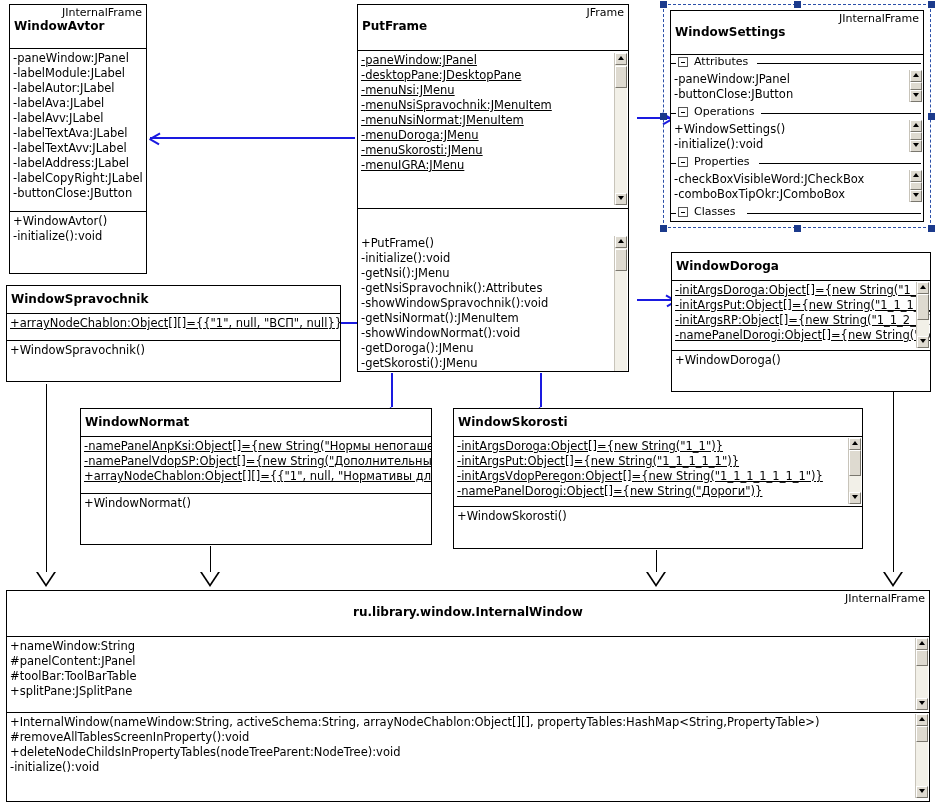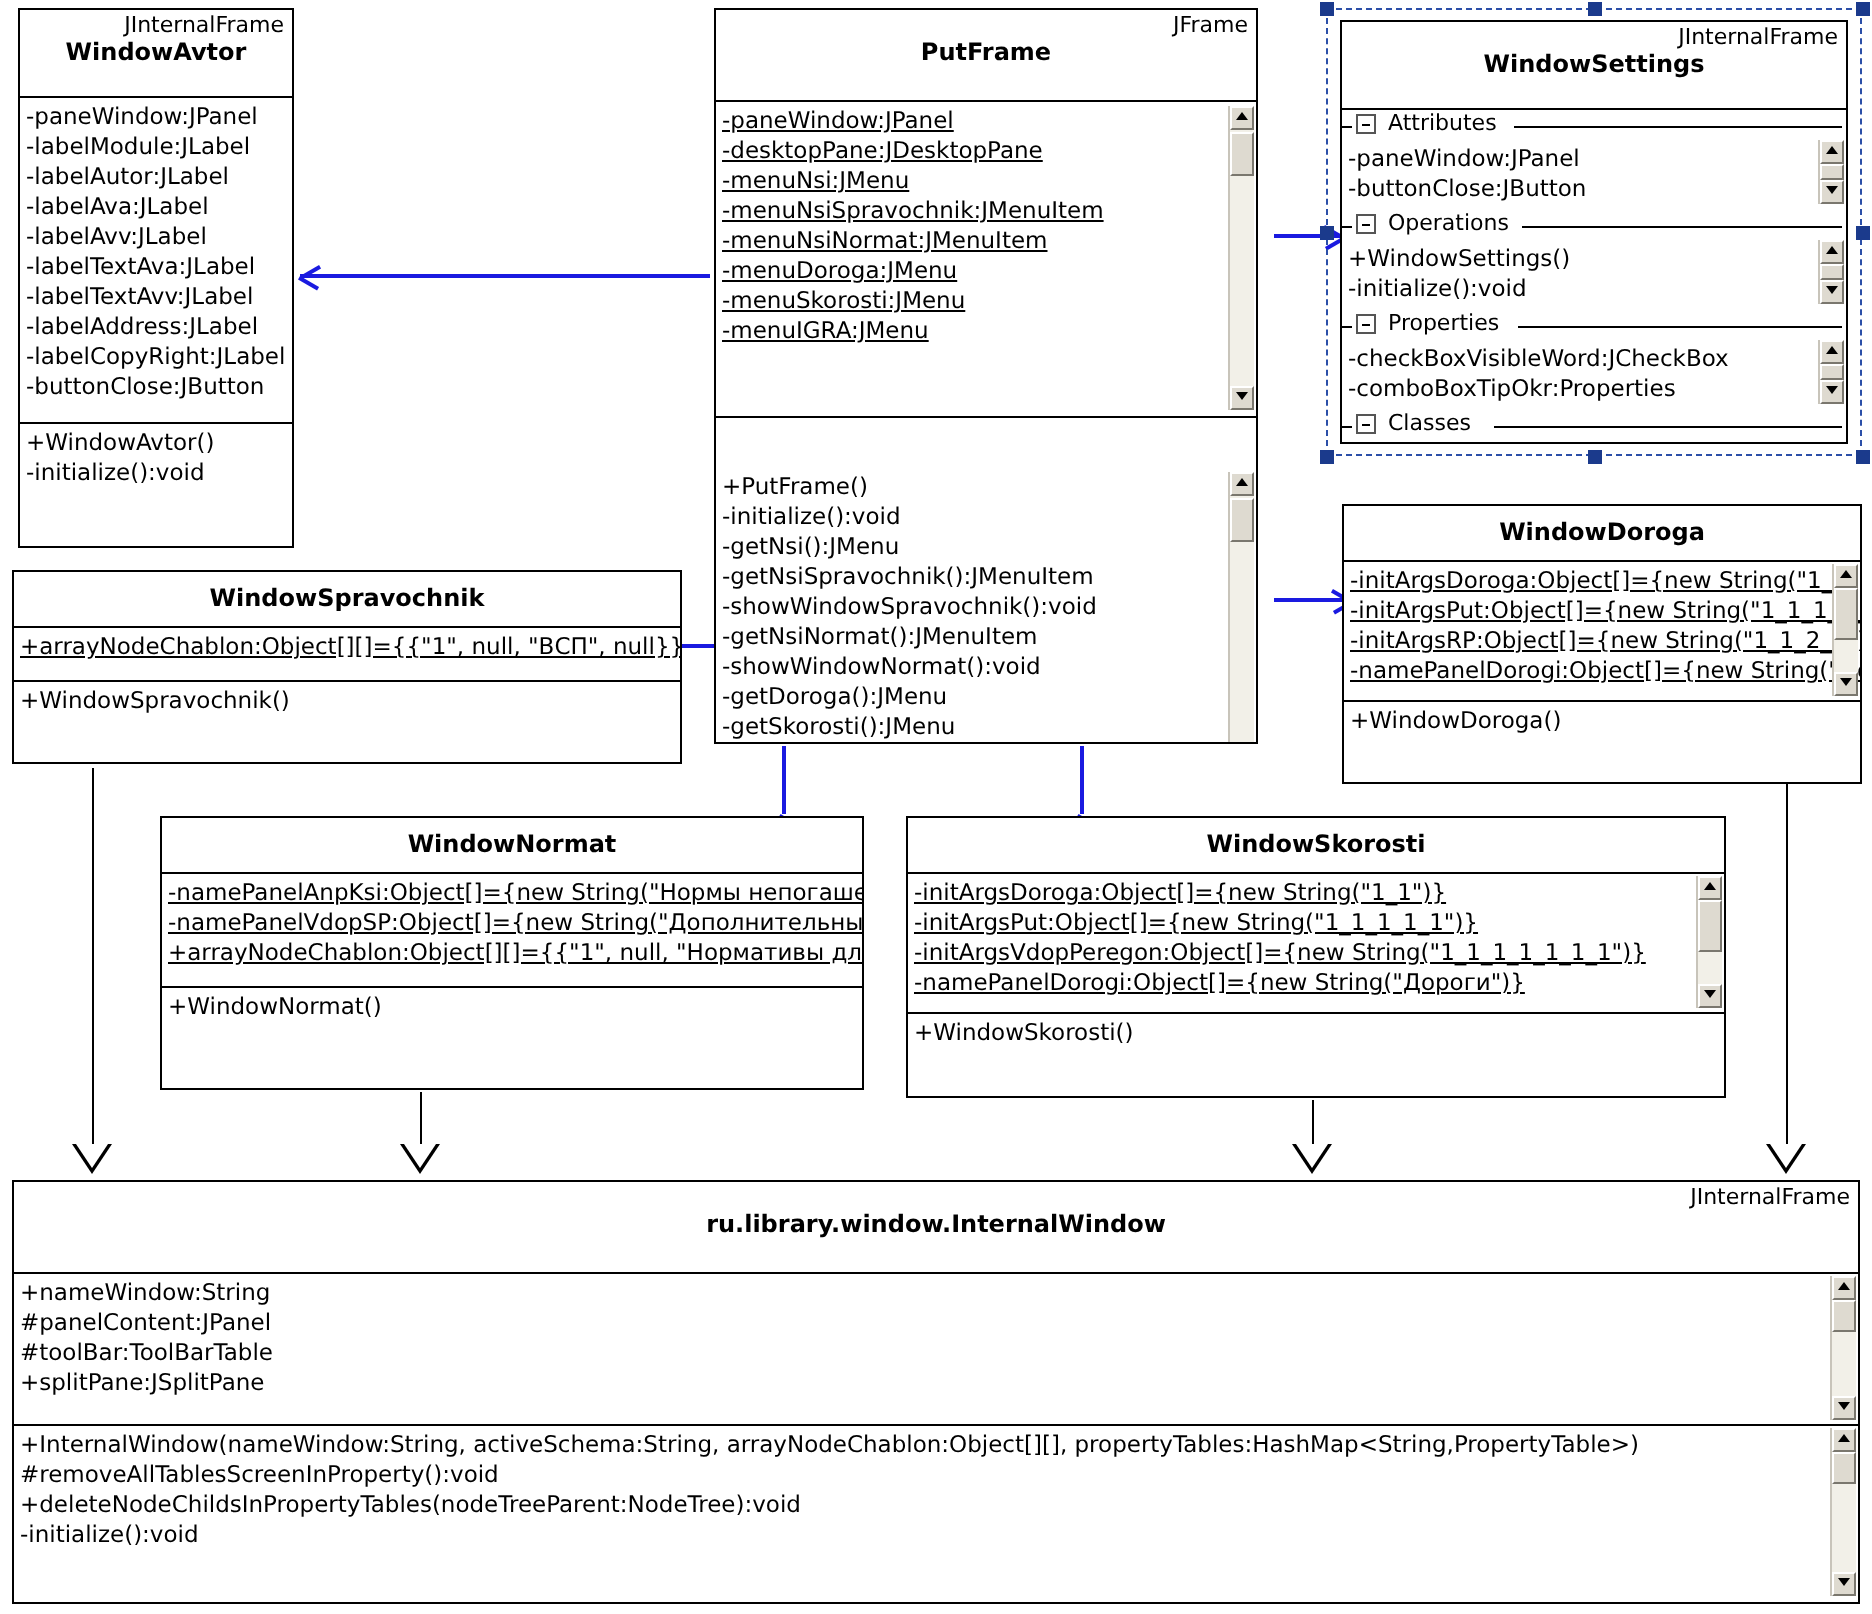--- a/index.html
+++ b/index.html
@@ -36,21 +36,21 @@
     padding: 1px 4px 3px 4px;
   }
   .stereotype {
     text-align: right;
     font-size: 11px;
     color: #000;
     line-height: 13px;
     white-space: nowrap;
   }
   .class-name {
-    text-align: center;
+    text-align: left;
     font-weight: bold;
     font-size: 12px;
     line-height: 15px;
     color: #000;
     white-space: nowrap;
   }
   .class-name.fq { text-align: center; }
 
   .compartment {
     position: relative;
@@ -288,21 +288,21 @@
         <div class="thumb"></div>
         <div class="arrow down">
             <i></i>
           </div>
       </div>
     </div>
     <div class="compartment last" style="height:162px;margin-top:25px;">
       <div class="member">+PutFrame()</div>
       <div class="member">-initialize():void</div>
       <div class="member">-getNsi():JMenu</div>
-      <div class="member">-getNsiSpravochnik():JMenuItem</div>
+      <div class="member">-getNsiSpravochnik():Attributes</div>
       <div class="member">-showWindowSpravochnik():void</div>
       <div class="member">-getNsiNormat():JMenuItem</div>
       <div class="member">-showWindowNormat():void</div>
       <div class="member">-getDoroga():JMenu</div>
       <div class="member">-getSkorosti():JMenu</div>
       <div class="sb" style="top:2px; height:156px;">
         <div class="arrow up">
             <i></i>
           </div>
         <div class="thumb"></div>
@@ -370,21 +370,21 @@
     </div>
 
     <div class="section-sep">
       <div class="ln-left"></div>
       <div class="pm"></div>
       <div class="lbl">Properties</div>
       <div class="ln-right" style="left:88px; right:2px;"></div>
     </div>
     <div class="compartment" style="height:35px; border-bottom:none;">
       <div class="member">-checkBoxVisibleWord:JCheckBox</div>
-      <div class="member">-comboBoxTipOkr:Properties</div>
+      <div class="member">-comboBoxTipOkr:JComboBox</div>
       <div class="sb" style="top:0px; height:32px;">
         <div class="arrow up">
             <i></i>
           </div>
         <div class="thumb" style="top:12px; height:8px;"></div>
         <div class="arrow down">
             <i></i>
           </div>
       </div>
     </div>

